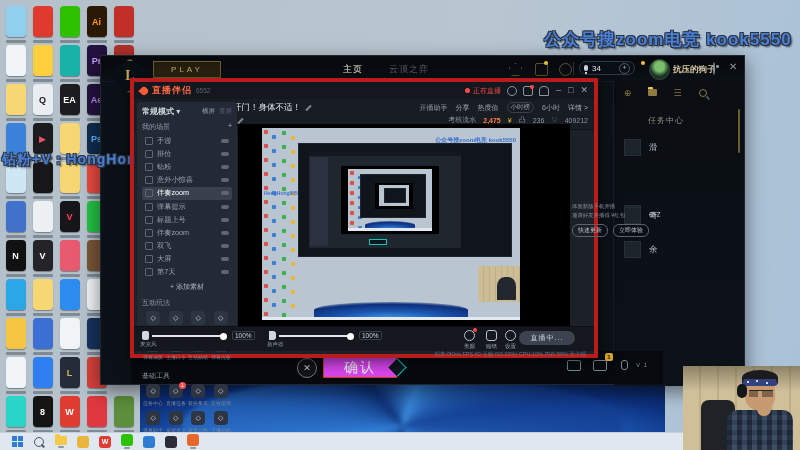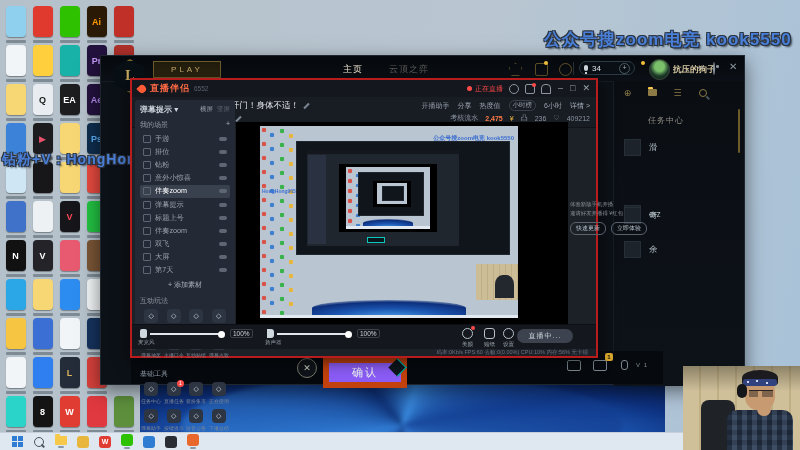--- a/index.html
+++ b/index.html
@@ -69,28 +69,28 @@
   .fr-ic{width:11px;height:11px;display:flex;align-items:center;justify-content:center;font-size:9px;}
   .fr-scroll{position:absolute;right:4px;top:28px;width:2px;height:44px;background:#6e5c2a;border-radius:1px;}
   .fr-group{position:absolute;left:34px;top:34px;color:#8d8a80;font-size:8px;letter-spacing:1px;}
   .fr-row{position:absolute;left:10px;display:flex;align-items:center;gap:8px;}
   .fr-av{width:15px;height:15px;background:#1c232b;border:1px solid #262f38;}
   .fr-name{color:#aeb9c2;font-size:8.5px;}
 
   
   .lc-band{position:absolute;left:30px;bottom:0;width:532px;height:33px;background:rgba(6,10,15,.93);}
   .x-circ{position:absolute;left:166px;top:7px;width:18px;height:18px;border-radius:50%;background:#10141a;border:1px solid #7a7a6a;color:#cfcfc2;font-size:9px;display:flex;align-items:center;justify-content:center;}
-  .confirm-btn{position:absolute;left:192px;top:6px;width:72px;height:19px;background:#8b5cf6;border:6px solid #c2410c;color:#eef6f4;font-size:11px;display:flex;align-items:center;justify-content:center;letter-spacing:2px;}
+  .confirm-btn{position:absolute;left:192px;top:6px;width:72px;height:19px;background:#d946ef;border:1px solid #c2410c;color:#eef6f4;font-size:14px;display:flex;align-items:center;justify-content:center;letter-spacing:2px;}
   .confirm-tip{position:absolute;left:260px;top:9.5px;width:12px;height:12px;border-right:1px solid #0ac8b9;border-top:1px solid #0ac8b9;background:#0c161d;transform:rotate(45deg);}
   .band-ic{position:absolute;top:9px;width:12px;height:9px;border:1px solid #7c8891;border-radius:2px;}
   .badge1{position:absolute;left:474px;top:2px;background:#d9a72c;color:#14100a;font-size:6px;font-weight:bold;width:8px;height:8px;border-radius:2px;text-align:center;line-height:8px;}
   .v1-txt{position:absolute;left:505px;top:11px;color:#7d8a92;font-size:6px;letter-spacing:1px;}
 
   
-  #companion{left:130px;top:78px;width:468px;height:280px;background:#1c2128;border:2px solid #b91c1c;box-sizing:border-box;z-index:8;box-shadow:0 4px 14px rgba(0,0,0,.55);}
+  #companion{left:130px;top:78px;width:468px;height:280px;background:#1c2128;border:4px solid #b91c1c;box-sizing:border-box;z-index:8;box-shadow:0 4px 14px rgba(0,0,0,.55);}
   .cp-title{position:absolute;left:0;top:0;width:100%;height:17px;background:#14171d;display:flex;align-items:center;padding:0 6px;box-sizing:border-box;}
   .flame{width:8px;height:8px;border-radius:50% 50% 50% 0;background:#ff5a36;transform:rotate(45deg);margin-right:4px;}
   .cp-title-txt{color:#ff6a45;font-size:9px;font-weight:bold;letter-spacing:1px;}
   .cp-ver{color:#5a6270;font-size:6.5px;margin-left:4px;}
   .live-pill{margin-left:auto;display:flex;align-items:center;gap:3px;color:#ff4a4a;font-size:7px;}
   .live-dot{width:5px;height:5px;border-radius:50%;background:#ff4a4a;}
   .tt-ic{width:8px;height:8px;border:1px solid #8b96a2;border-radius:2px;margin-left:6px;position:relative;}
   .tt-ic.dot::after{content:"";position:absolute;right:-2px;top:-2px;width:4px;height:4px;border-radius:50%;background:#ff4a4a;}
   .cp-winctl{color:#9aa4ae;font-size:9px;margin-left:7px;line-height:9px;}
 
@@ -497,21 +497,21 @@
       <span style="color:#e8b63c">¥</span>
       <span>凸</span>
       <span>236</span>
       <span>♡</span>
       <span>409212</span>
     </div>
   </div>
 
   <div class="cp-side">
     <div class="side-row1">
-      <span>弹幕提示 ▾</span>
+      <span>常规模式 ▾</span>
       <span class="or">横屏</span>
       <span class="or dim">竖屏</span>
     </div>
     <div class="scene-head">
       <span>我的场景</span>
       <span class="plus">+</span>
     </div>
     <div id="scene-list">
         <div class="scene-item">
           <span class="sq"></span>

